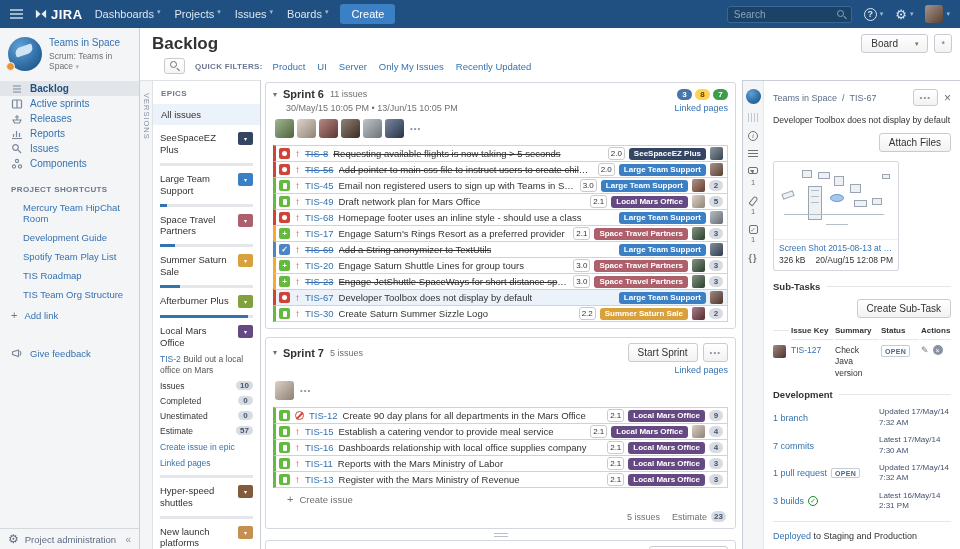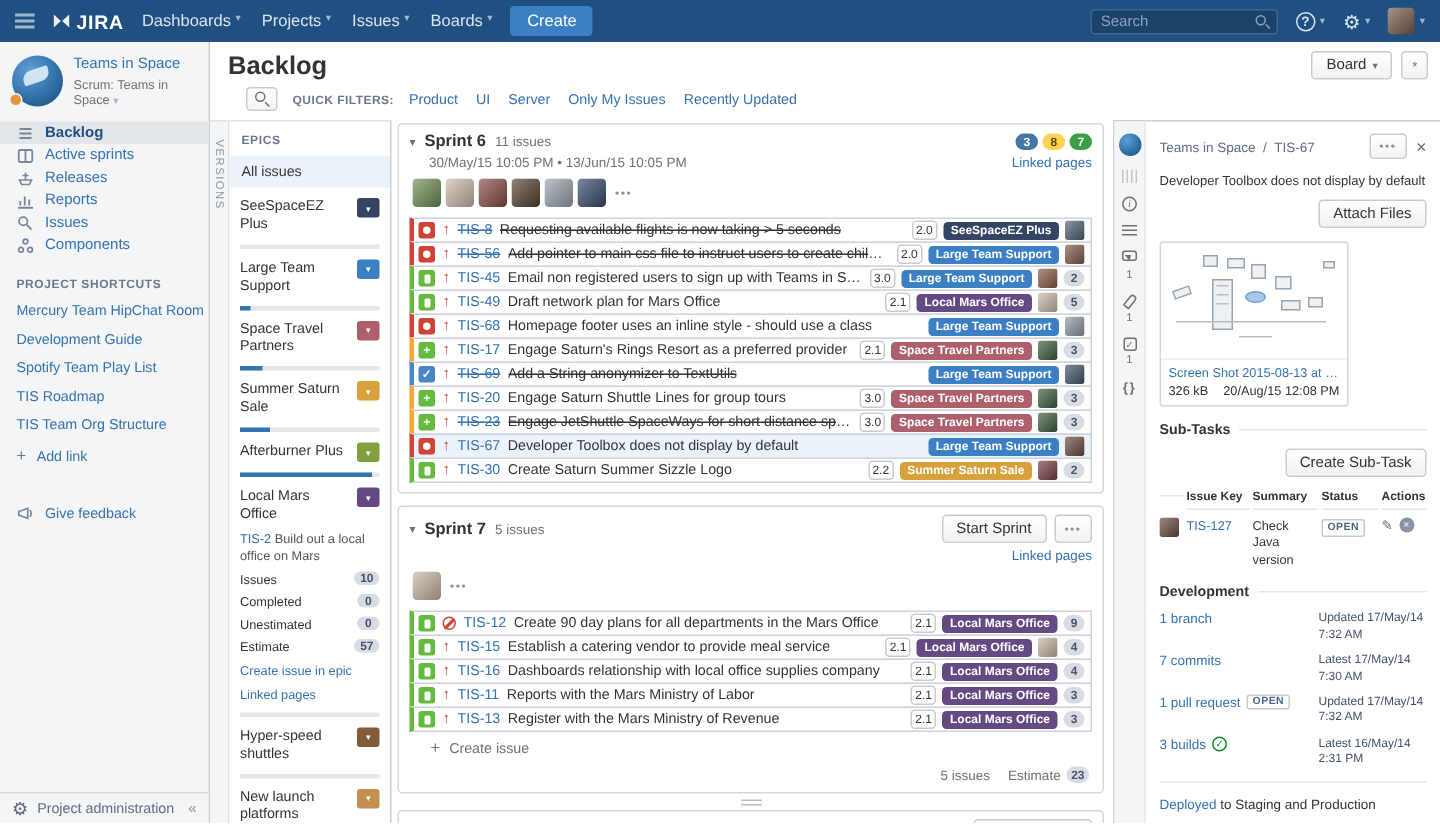--- a/index.html
+++ b/index.html
@@ -38,34 +38,34 @@
   .pav{position:relative;width:34px;height:34px;flex:0 0 34px;border-radius:50%;background:radial-gradient(circle at 35% 30%,#5ea0d8,#2d6ca2 60%,#1c4a75)}
   .pav::after{content:"";position:absolute;left:7px;top:9px;width:18px;height:9px;background:#cfe4f5;border-radius:6px 1px 6px 1px;transform:rotate(-18deg)}
   .pdot{position:absolute;left:-2px;bottom:0;width:9px;height:9px;border-radius:50%;background:#e8953a;border:1px solid #f4f5f7}
   .pname{font-size:10px;color:#3572b0;line-height:1.25}
   .psub{font-size:8.5px;color:#707070;margin-top:1px}
   .snav{display:flex;align-items:center;gap:7px;height:15px;padding-left:11px;font-size:10px;color:#3572b0;cursor:pointer}
   .snav.on{background:#e2e6eb;color:#205081;font-weight:bold}
   .sicon{width:12px;height:12px;flex:0 0 12px;color:#7a869a}
   .sicon svg{display:block}
   .shead{font-size:8px;font-weight:bold;color:#6b778c;letter-spacing:.4px;padding:14px 0 4px 11px}
-  .slink{display:block;font-size:9.5px;padding:4px 0 4px 11px}
+  .slink{display:block;font-size:9.5px;padding:4px 0 4px 23px}
   .addlink{display:flex;align-items:center;gap:7px;padding:5px 0 0 11px;font-size:9.5px;color:#3572b0;cursor:pointer}
   .plus{color:#6b778c;font-size:11px}
   .feedback{display:flex;align-items:center;gap:7px;padding:26px 0 0 11px;font-size:9.5px;color:#3572b0;cursor:pointer}
   .adminbar{position:absolute;left:0;right:0;bottom:0;height:21px;border-top:1px solid #d5d8dd;display:flex;align-items:center;gap:6px;padding:0 8px;font-size:9.5px;color:#5e6c84;background:#f4f5f7;cursor:pointer}
   .adminbar .gear{color:#5e6c84;font-size:12px}
   .collapse{margin-left:auto;color:#8993a4;font-size:10px}
 
   
   .main-wrap{flex:1;min-width:0;display:flex;flex-direction:column;background:#fff}
   .header-bar{flex:0 0 40px;padding:6px 8px 0 12px;position:relative}
   .title{font-size:17px;font-weight:bold;color:#333}
   .hdr-actions{position:absolute;right:8px;top:6px;display:flex;gap:6px}
-  .btn{display:inline-flex;align-items:center;gap:4px;background:linear-gradient(#ffffff,#f2f2f2);border:1px solid #c7ccd3;border-radius:3px;color:#333;font-size:10px;padding:3px 9px;cursor:pointer;font-family:"Liberation Sans",sans-serif;white-space:nowrap}
+  .btn{display:inline-flex;align-items:center;gap:17px;background:linear-gradient(#ffffff,#f2f2f2);border:1px solid #c7ccd3;border-radius:3px;color:#333;font-size:10px;padding:3px 9px;cursor:pointer;font-family:"Liberation Sans",sans-serif;white-space:nowrap}
   .btn .caret{color:#707070}
   .btn.icon-only{padding:3px 6px;color:#707070;font-size:9px}
   .filters{display:flex;align-items:center;gap:10px;padding:4px 0 2px 12px;font-size:9px}
   .sbtn{width:21px;height:16px;border:1px solid #c7ccd3;border-radius:3px;display:flex;align-items:center;justify-content:center;color:#707070;background:linear-gradient(#fff,#f5f5f5);cursor:pointer}
   .qflabel{font-size:8px;font-weight:bold;color:#6b778c;letter-spacing:.3px}
   .flink{font-size:9.5px}
 
   .content-row{flex:1;display:flex;min-height:0;margin-top:4px}
 
   
@@ -160,21 +160,21 @@
   .sechead{display:flex;align-items:center;gap:6px;font-size:9.5px;font-weight:bold;color:#333;margin-top:10px}
   .sechead::after{content:"";flex:1;height:1px;background:#e4e6ea}
   .stbtnrow{display:flex;justify-content:flex-end;margin-top:7px}
   .stgrid{display:grid;grid-template-columns:16px 42px 44px 38px 30px;align-items:start;column-gap:2px;margin-top:8px}
   .sthead{font-size:8px;font-weight:bold;color:#333;padding-bottom:4px;border-bottom:1px solid #e4e6ea}
   .stcell{font-size:8.5px;padding-top:5px;line-height:1.35}
   .loz{display:inline-block;border:1px solid #c7ccd3;border-radius:2px;color:#4a6785;background:#fff;font-size:7px;font-weight:bold;padding:0.5px 3px;letter-spacing:.3px}
   .stactions{display:flex;gap:4px;align-items:center;padding-top:5px}
   .pencil{font-size:9px;color:#707070;cursor:pointer}
   .delx{width:10px;height:10px;border-radius:50%;background:#8993a4;color:#fff;font-size:7px;display:inline-flex;align-items:center;justify-content:center;cursor:pointer}
-  .devrow{display:flex;align-items:flex-start;gap:4px;margin-top:7px}
+  .devrow{display:flex;align-items:center;gap:4px;margin-top:7px}
   .devleft{display:flex;align-items:center;gap:4px;font-size:9px;white-space:nowrap}
   .devmeta{margin-left:auto;width:72px;font-size:8px;color:#42526e;line-height:1.3}
   .okc{display:inline-flex;width:10px;height:10px;border:1.2px solid #14892c;border-radius:50%;color:#14892c;font-size:6.5px;align-items:center;justify-content:center}
   .hrline{height:1px;background:#e4e6ea;margin:9px 0}
   .deployed{font-size:9px;color:#333}
 </style>
 </head>
 <body>
 
 <div class="root">

